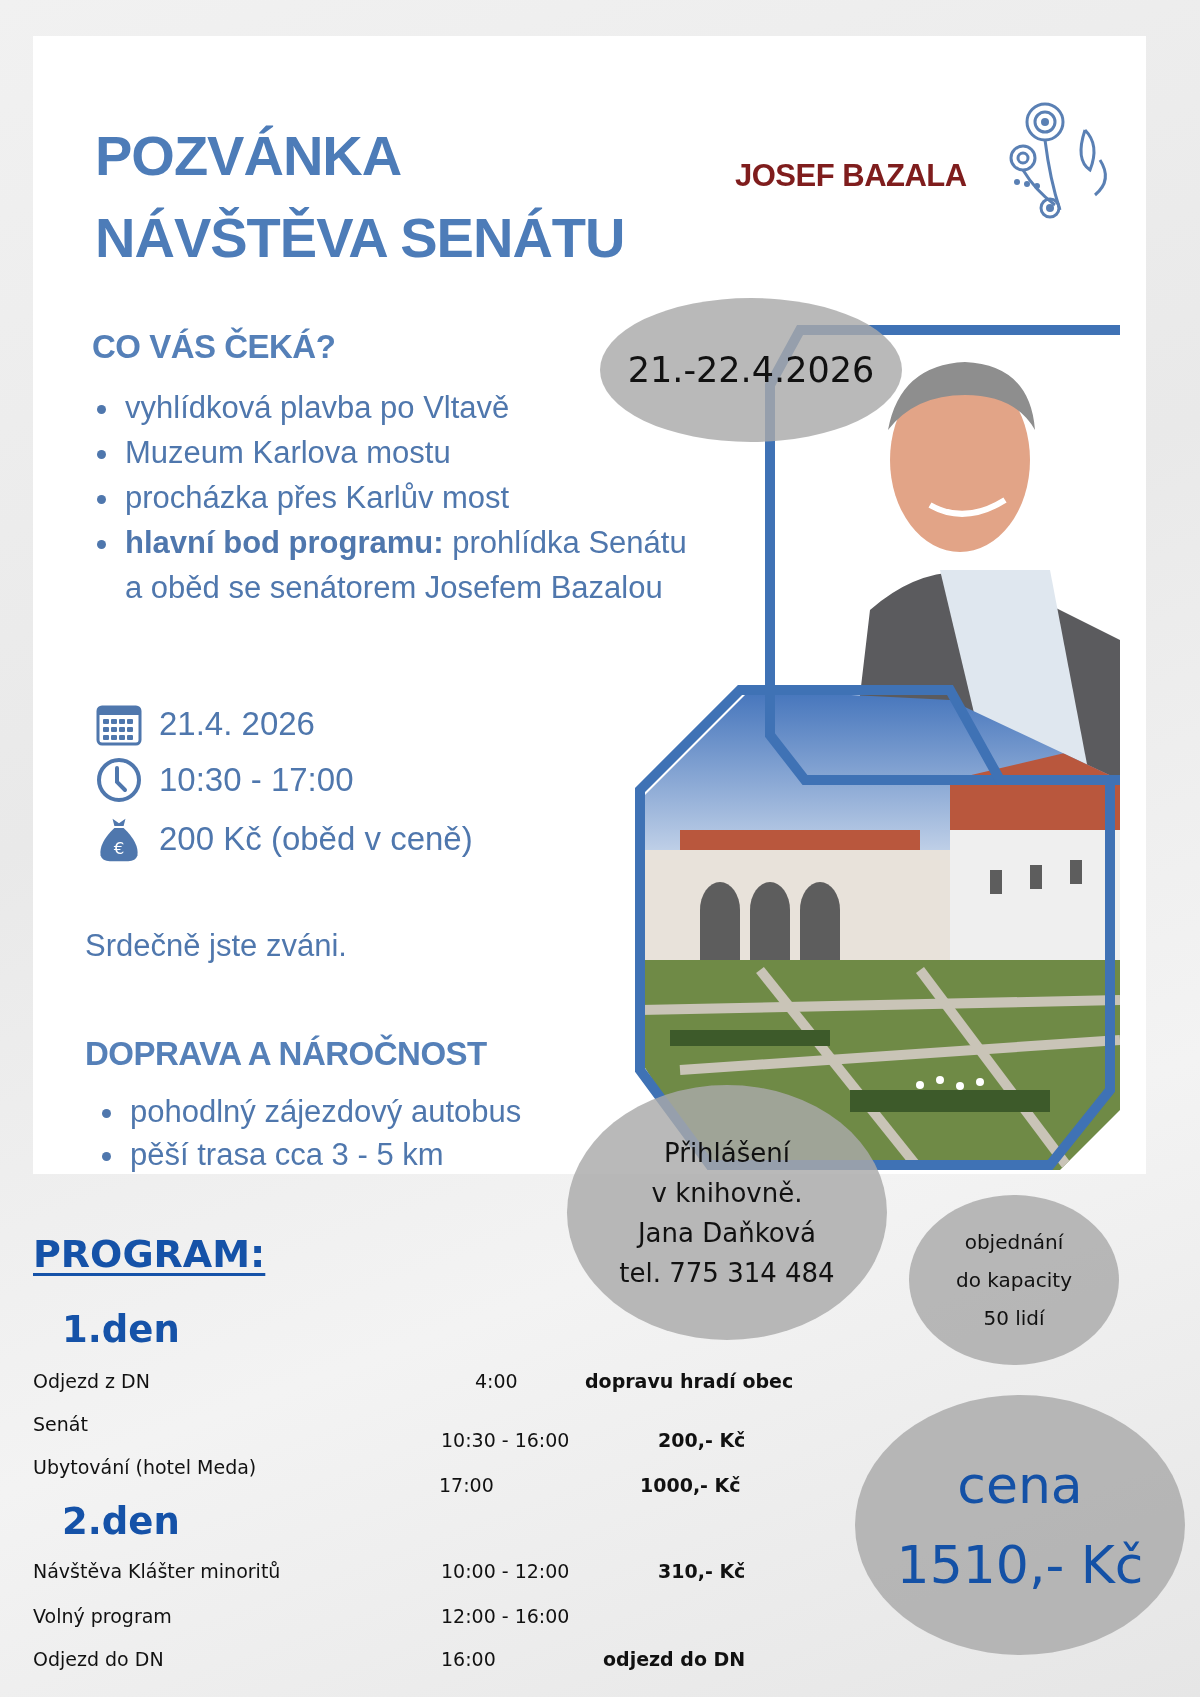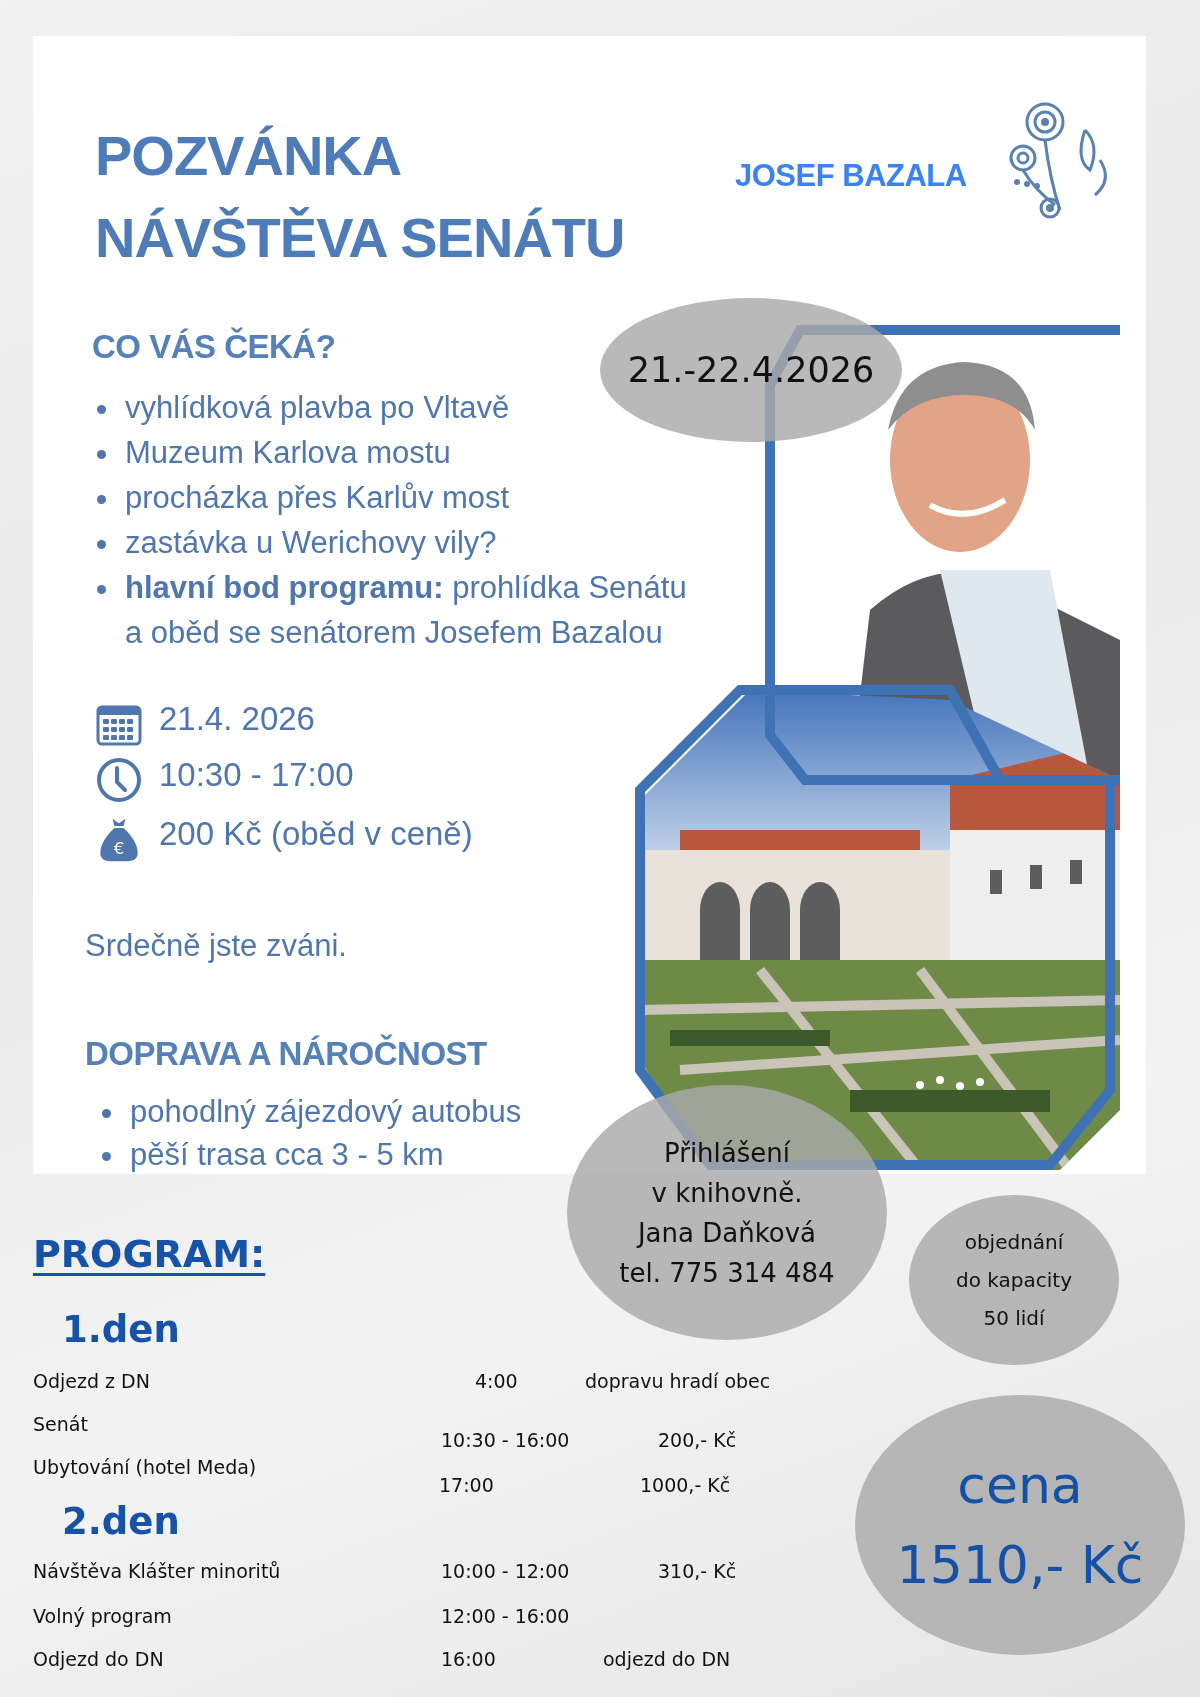--- a/index.html
+++ b/index.html
@@ -13,39 +13,39 @@
   .scan {
     position: absolute; left: 33px; top: 36px; width: 1113px; height: 1138px;
     background: #ffffff;
   }
   .title {
     position: absolute; left: 95px; font-family: "Liberation Sans", sans-serif;
     font-weight: 700; font-size: 56px; color: #4d7cb8; letter-spacing: -1px; line-height: 1;
   }
   .brand-name {
     position: absolute; left: 735px; top: 158px; font-family: "Liberation Sans", sans-serif;
-    font-weight: 700; font-size: 31px; color: #3b82f6; letter-spacing: -0.5px;
+    font-weight: 700; font-size: 31px; color: #7f1d1d; letter-spacing: -0.5px;
   }
   .folk-icon { position: absolute; left: 1005px; top: 100px; width: 110px; height: 130px; }
   .section-head {
     position: absolute; font-family: "Liberation Sans", sans-serif; font-weight: 700;
     font-size: 33px; color: #5580b8; letter-spacing: -0.5px;
   }
   .bullets { position: absolute; left: 95px; top: 385px; list-style: none; }
   .bullets li {
     font-family: "Liberation Sans", sans-serif; font-size: 31px; color: #4f77ad;
     line-height: 45px; position: relative; padding-left: 30px; white-space: nowrap;
   }
   .bullets li::before {
     content: ""; position: absolute; left: 2px; top: 20px; width: 9px; height: 9px;
     border-radius: 50%; background: #4f77ad;
   }
   .bullets li .strong { font-weight: 700; }
   .bullets li .cont { display: block; padding-left: 0; }
-  .info-row { position: absolute; left: 95px; display: flex; }
+  .info-row { position: absolute; left: 95px; display: flex; align-items: center; }
   .info-row .ico { width: 48px; height: 48px; margin-right: 16px; }
   .info-row .txt { font-family: "Liberation Sans", sans-serif; font-size: 33px; color: #4f77ad; }
   .greeting {
     position: absolute; left: 85px; top: 928px; font-family: "Liberation Sans", sans-serif;
     font-size: 31px; color: #4f77ad;
   }
   .transport { position: absolute; left: 100px; top: 1090px; list-style: none; }
   .transport li {
     font-family: "Liberation Sans", sans-serif; font-size: 31px; color: #4f77ad;
     line-height: 43px; position: relative; padding-left: 30px;
@@ -69,21 +69,21 @@
     font-weight: 700; font-size: 38px; color: #1552a8; text-decoration: underline;
     text-decoration-thickness: 3px; text-underline-offset: 6px;
   }
   .day-head {
     position: absolute; left: 62px; font-family: "DejaVu Sans", sans-serif; font-weight: 700;
     font-size: 37px; color: #1552a8;
   }
   .prow { position: absolute; left: 33px; width: 820px; height: 40px; font-family: "DejaVu Sans", sans-serif; font-size: 19px; color: #111; }
   .prow .c-name { position: absolute; left: 0; top: 0; white-space: nowrap; }
   .prow .c-time { position: absolute; left: 408px; top: 0; white-space: nowrap; }
-  .prow .c-note { position: absolute; top: 0; font-weight: 400; white-space: nowrap; text-align: right; }
+  .prow .c-note { position: absolute; top: 0; font-weight: 700; white-space: nowrap; text-align: right; }
 </style>
 </head>
 <body>
 
 <div class="scan"></div>
 
 <div class="title" style="top:128px;">POZVÁNKA</div>
 <div class="title" style="top:210px;">NÁVŠTĚVA SENÁTU</div>
 
 <div class="brand-name">JOSEF BAZALA</div>
@@ -173,21 +173,20 @@
 
 <div class="oval date-oval">
   <span>21.-22.4.2026</span>
 </div>
 
 <div class="section-head" style="left:92px; top:328px;">CO VÁS ČEKÁ?</div>
 <ul class="bullets">
   <li><span>vyhlídková plavba po Vltavě</span></li>
   <li><span>Muzeum Karlova mostu</span></li>
   <li><span>procházka přes Karlův most</span></li>
-  <li><span>zastávka u Werichovy vily?</span></li>
   <li>
     <span class="strong">hlavní bod programu:</span><span> prohlídka Senátu</span>
     <span class="cont">a oběd se senátorem Josefem Bazalou</span>
   </li>
 </ul>
 
 <div class="info-row" style="top:700px;">
   <svg class="ico" viewBox="0 0 48 48">
     <rect x="3" y="7" width="42" height="37" rx="4" fill="none" stroke="#4f77ad" stroke-width="3"></rect>
     <rect x="3" y="7" width="42" height="8" fill="#4f77ad"></rect>

